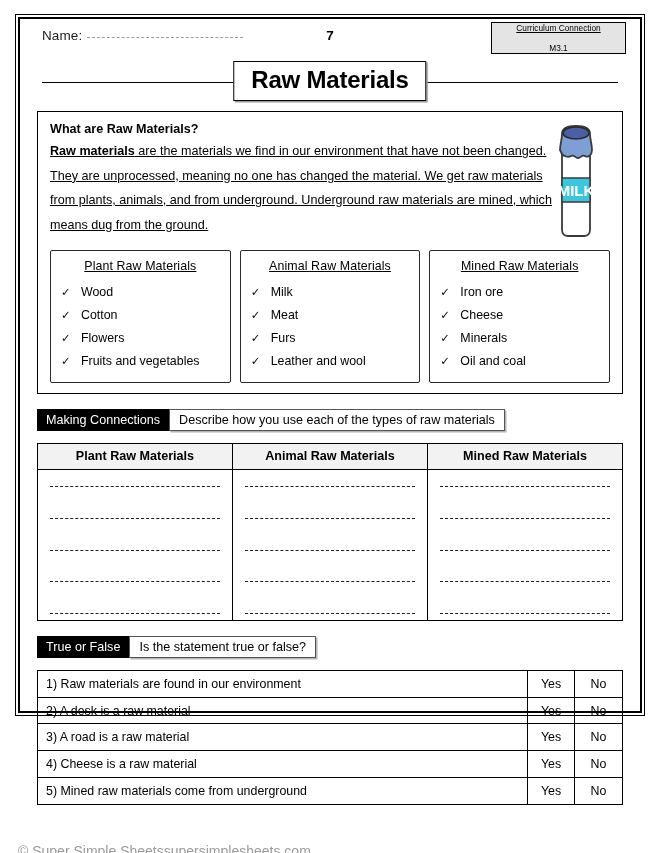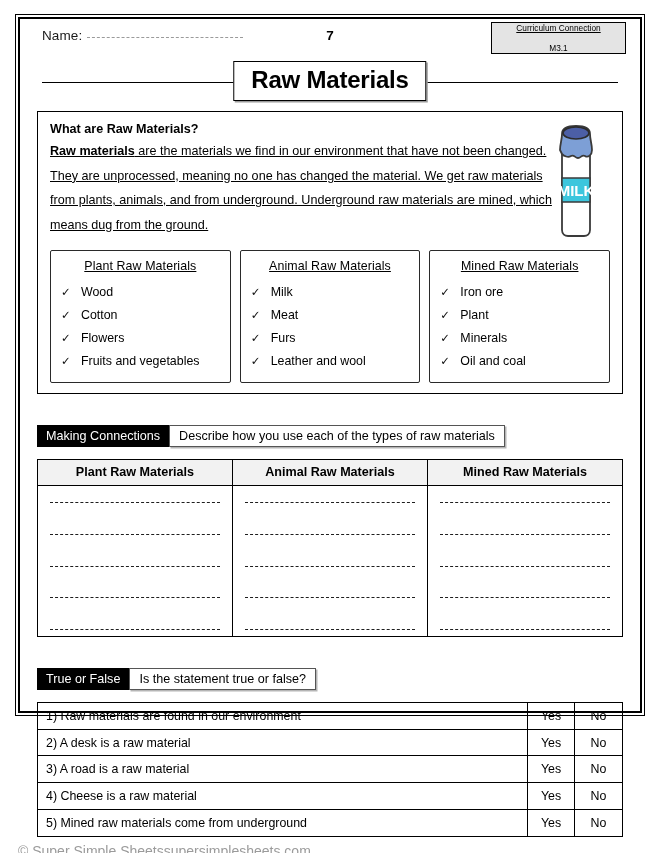--- a/index.html
+++ b/index.html
@@ -157,21 +157,21 @@
     width: 20px;
     flex: 0 0 20px;
     font-size: 11.5px;
     color: #111;
   }
 
   
   .banner {
     display: flex;
     align-items: stretch;
-    margin: 31px 7px 0 7px;
+    margin: 15px 7px 0 7px;
     height: 22px;
   }
   .banner .blk {
     background: #000;
     color: #fff;
     font-size: 12.6px;
     display: flex; align-items: center;
     padding: 0 9px;
     white-space: nowrap;
   }
@@ -337,21 +337,21 @@
         </div>
         <div class="cat">
           <div class="cat-title">Mined Raw Materials</div>
           <ul>
             <li>
                 <span class="tick">✓</span>
                 <span>Iron ore</span>
               </li>
             <li>
                 <span class="tick">✓</span>
-                <span>Plant</span>
+                <span>Cheese</span>
               </li>
             <li>
                 <span class="tick">✓</span>
                 <span>Minerals</span>
               </li>
             <li>
                 <span class="tick">✓</span>
                 <span>Oil and coal</span>
               </li>
           </ul>

